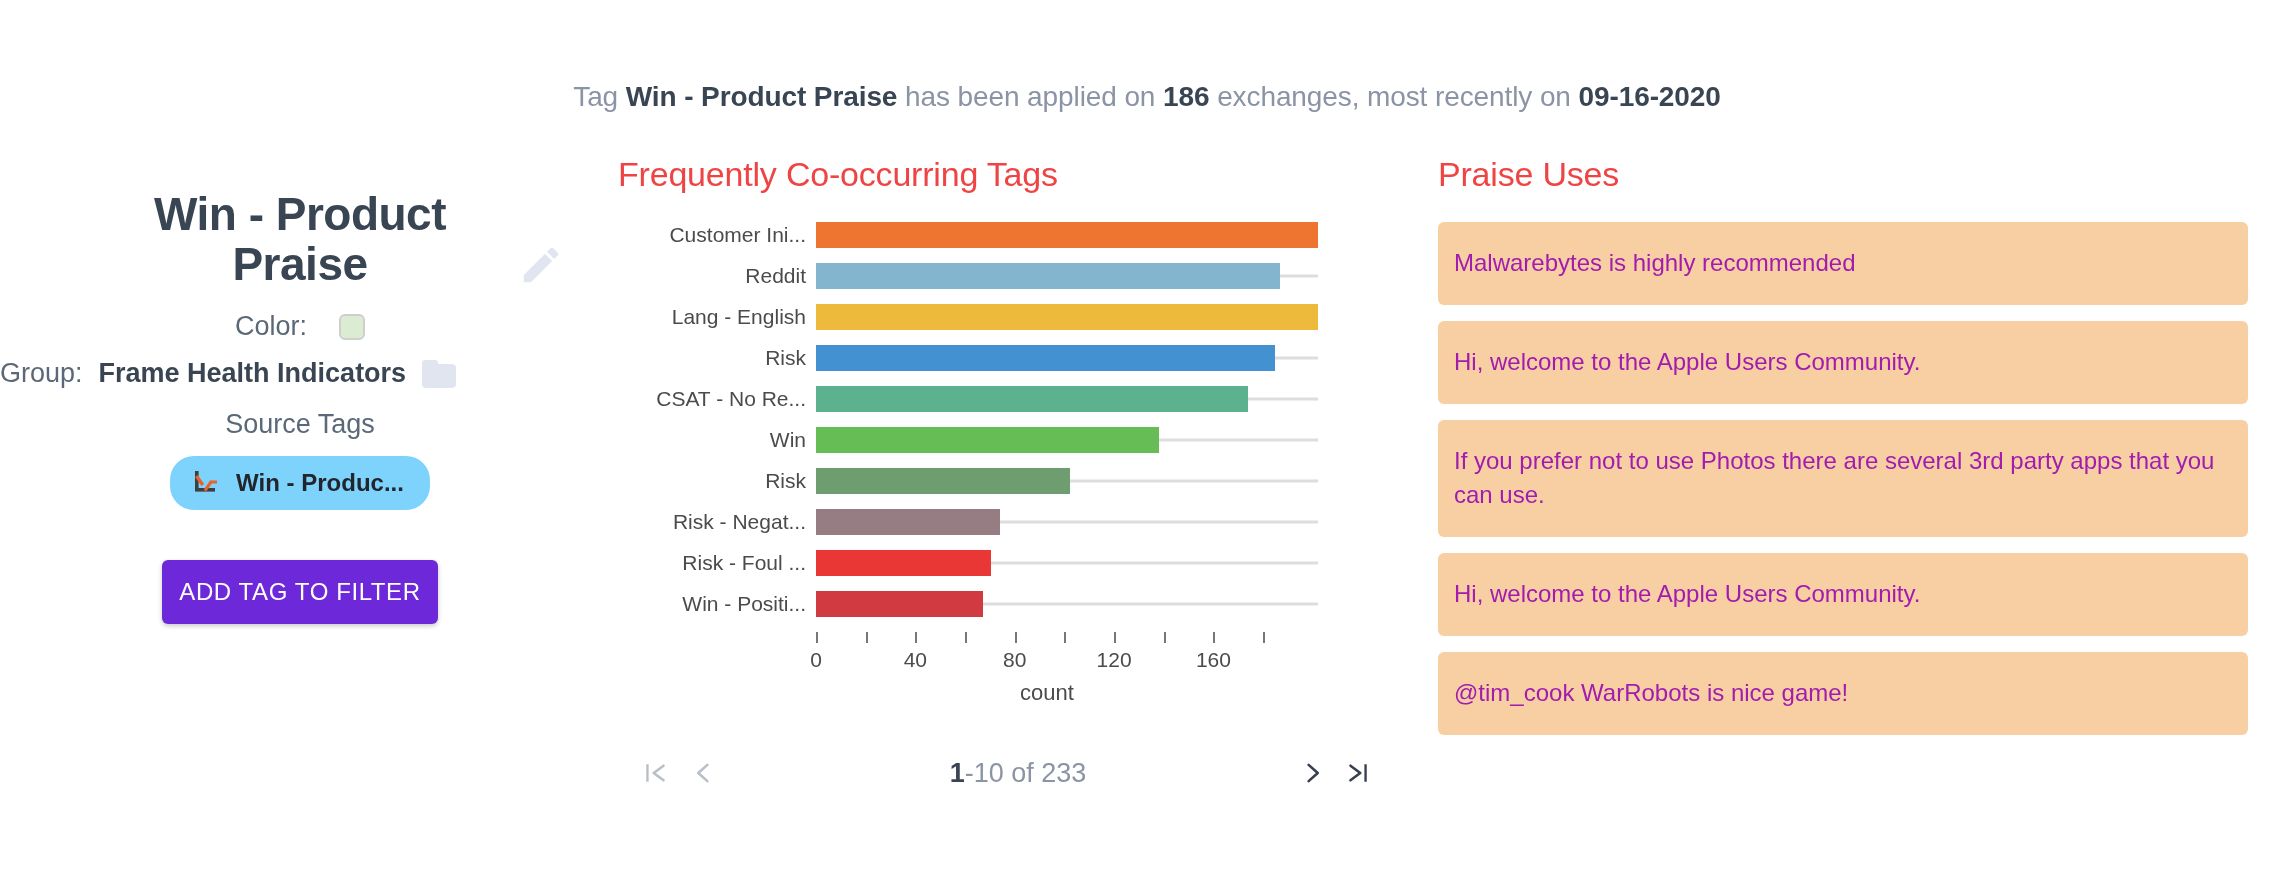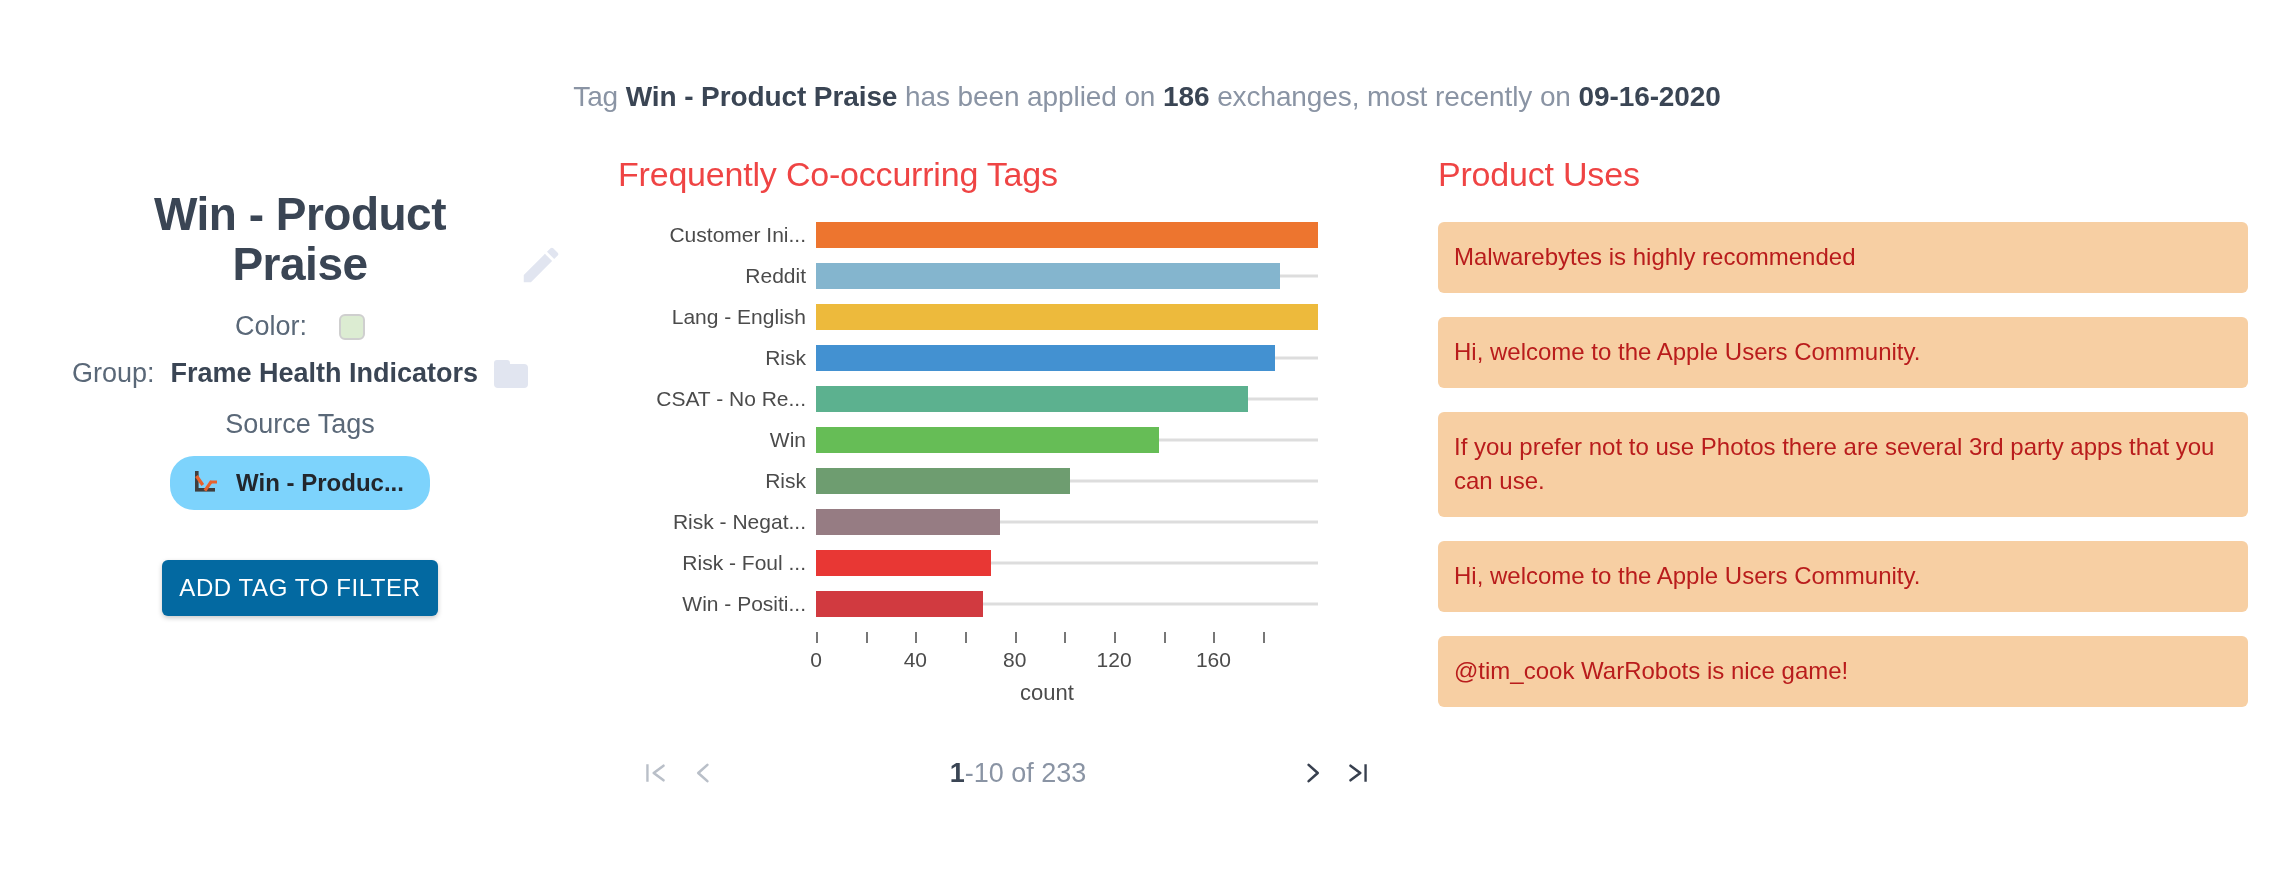--- a/index.html
+++ b/index.html
@@ -65,21 +65,21 @@
     background: #dcecd2;
     border: 2px solid #cfcfcf;
     display: inline-block;
   }
   .group-row {
     margin-top: 16px;
     font-size: 27px;
     color: #5a6878;
     display: flex;
     align-items: center;
-    justify-content: center;
+    justify-content: flex-start;
     gap: 16px;
     white-space: nowrap;
   }
   .group-row .group-name { color: #3a4554; font-weight: bold; }
   .folder-icon {
     width: 34px; height: 28px;
     position: relative;
     display: inline-block;
   }
   .folder-icon .tab {
@@ -112,22 +112,22 @@
     border-radius: 24px;
     padding: 11px 26px 11px 20px;
     font-size: 24px;
     font-weight: bold;
     color: #22262c;
   }
   .chip-glyph { width: 32px; height: 32px; display: block; }
   .add-filter-btn {
     margin: 50px auto 0;
     display: block;
-    width: 276px; height: 56px;
-    background: #0369a1;
+    width: 276px; height: 64px;
+    background: #6d28d9;
     color: #ffffff;
     border: none;
     border-radius: 6px;
     font-size: 24px;
     letter-spacing: 0.6px;
     font-family: "Liberation Sans", sans-serif;
     box-shadow: 0 2px 5px rgba(0,0,0,0.22);
     cursor: pointer;
   }
 
@@ -249,24 +249,24 @@
 
   
   .recent-panel {
     position: absolute;
     left: 1438px; top: 155px;
     width: 810px;
   }
   .recent-item {
     background: #f7cfa3;
     border-radius: 6px;
-    padding: 18px 16px;
-    margin-bottom: 24px;
+    padding: 24px 16px;
+    margin-bottom: 16px;
     font-size: 24px;
-    color: #b91c1c;
+    color: #a21caf;
     line-height: 1.45;
     min-height: 56px;
     display: flex;
     align-items: center;
     cursor: pointer;
   }
 </style>
 </head>
 <body>
 
@@ -434,21 +434,21 @@
     </button>
     <button class="pg-btn pg-last">
       <svg width="30" height="30" viewBox="0 0 24 24">
         <path d="M6 6.2 L13.8 12 L6 17.8" fill="none" stroke="#38404f" stroke-width="2.1" stroke-linecap="round" stroke-linejoin="round"></path>
         <rect x="17.1" y="5" width="1.9" height="14" fill="#38404f"></rect>
       </svg>
     </button>
   </div>
 
   <div class="recent-panel">
-    <h2 class="panel-heading">Product Uses</h2>
+    <h2 class="panel-heading">Praise Uses</h2>
     <div id="recent-list">
         <div class="recent-item">Malwarebytes is highly recommended</div>
         <div class="recent-item">Hi, welcome to the Apple Users Community.</div>
         <div class="recent-item">If you prefer not to use Photos there are several 3rd party apps that you can use.</div>
         <div class="recent-item">Hi, welcome to the Apple Users Community.</div>
         <div class="recent-item">@tim_cook WarRobots is nice game!</div>
       </div>
   </div>
 
 </div>

